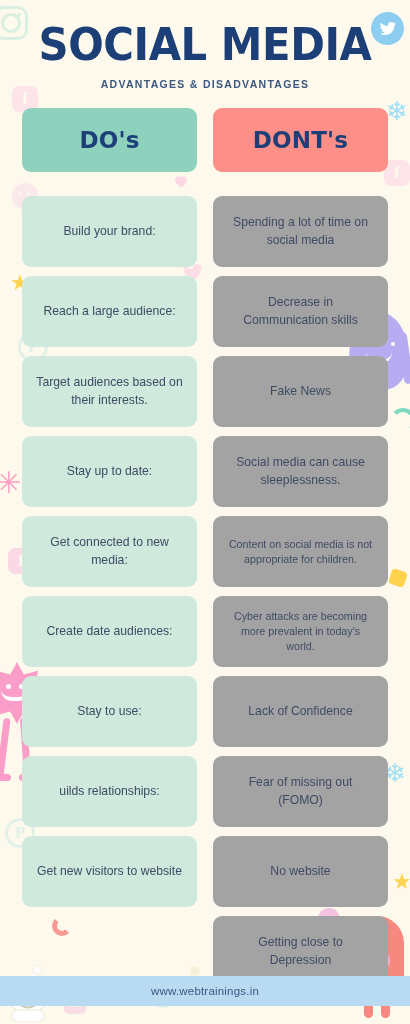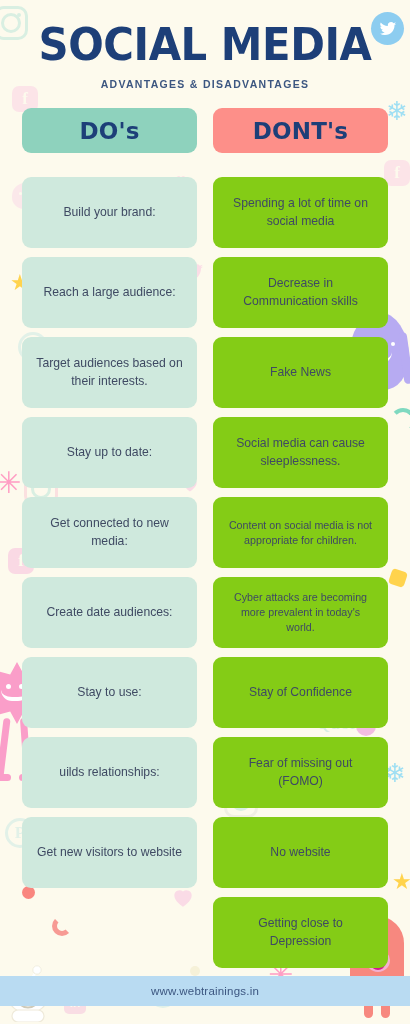--- a/index.html
+++ b/index.html
@@ -203,21 +203,21 @@
   .columns {
     position: relative;
     z-index: 3;
     display: flex;
     gap: 16px;
     padding: 18px 22px 0 22px;
   }
   .col { flex: 1; display: flex; flex-direction: column; gap: 9px; }
 
   .col-head {
-    height: 45px;
+    height: 64px;
     border-radius: 9px;
     display: flex; align-items: center; justify-content: center;
     font-family: "DejaVu Sans", sans-serif;
     font-weight: 700;
     font-size: 23px;
     color: #1d3f78;
     letter-spacing: 0.2px;
   }
   .col-head.dos   { background: #8ed2bd; }
   .col-head.donts { background: #fd8f89; }
@@ -226,21 +226,21 @@
     border-radius: 9px;
     display: flex; align-items: center; justify-content: center;
     text-align: center;
     padding: 6px 13px;
     font-size: 12.2px;
     line-height: 1.42;
     color: #3f4a63;
     height: 71px;
   }
   .card.mint { background: #cfe9dd; }
-  .card.pink { background: #84cc16; }
+  .card.pink { background: #a3a3a3; }
   .card.sm { font-size: 10.7px; line-height: 1.4; }
 
   
   .gap-top { height: 6px; }
 
   
   .footer {
     position: absolute;
     left: 0; bottom: 18px;
     width: 410px;
@@ -417,21 +417,21 @@
 
     <div class="col">
       <div class="col-head donts">DONT's</div>
       <div class="gap-top"></div>
       <div class="card pink">Spending a lot of time on social media</div>
       <div class="card pink">Decrease in Communication skills</div>
       <div class="card pink">Fake News</div>
       <div class="card pink">Social media can cause sleeplessness.</div>
       <div class="card pink sm">Content on social media is not appropriate for children.</div>
       <div class="card pink sm">Cyber attacks are becoming more prevalent in today's world.</div>
-      <div class="card pink">Stay of Confidence</div>
+      <div class="card pink">Lack of Confidence</div>
       <div class="card pink">Fear of missing out (FOMO)</div>
       <div class="card pink">No website</div>
       <div class="card pink">Getting close to Depression</div>
     </div>
   </div>
 
   <div class="footer">
     <span class="footer-url">www.webtrainings.in</span>
   </div>
 

